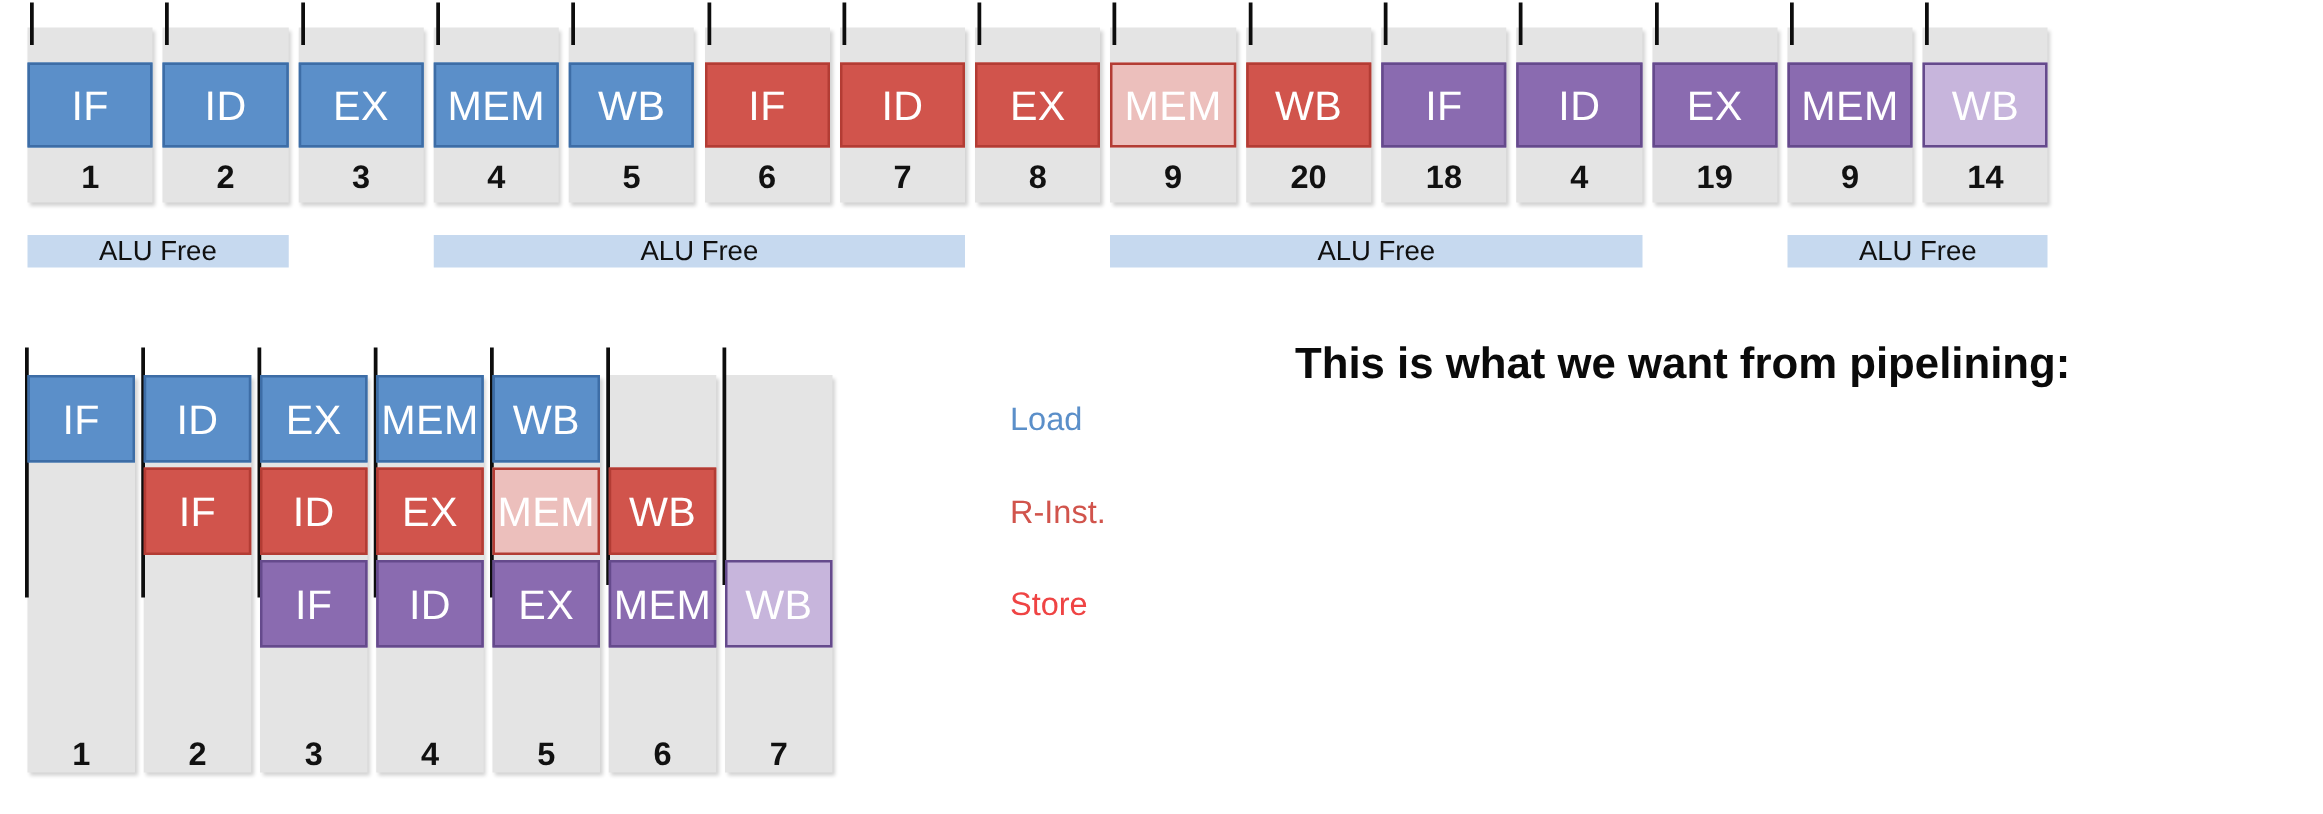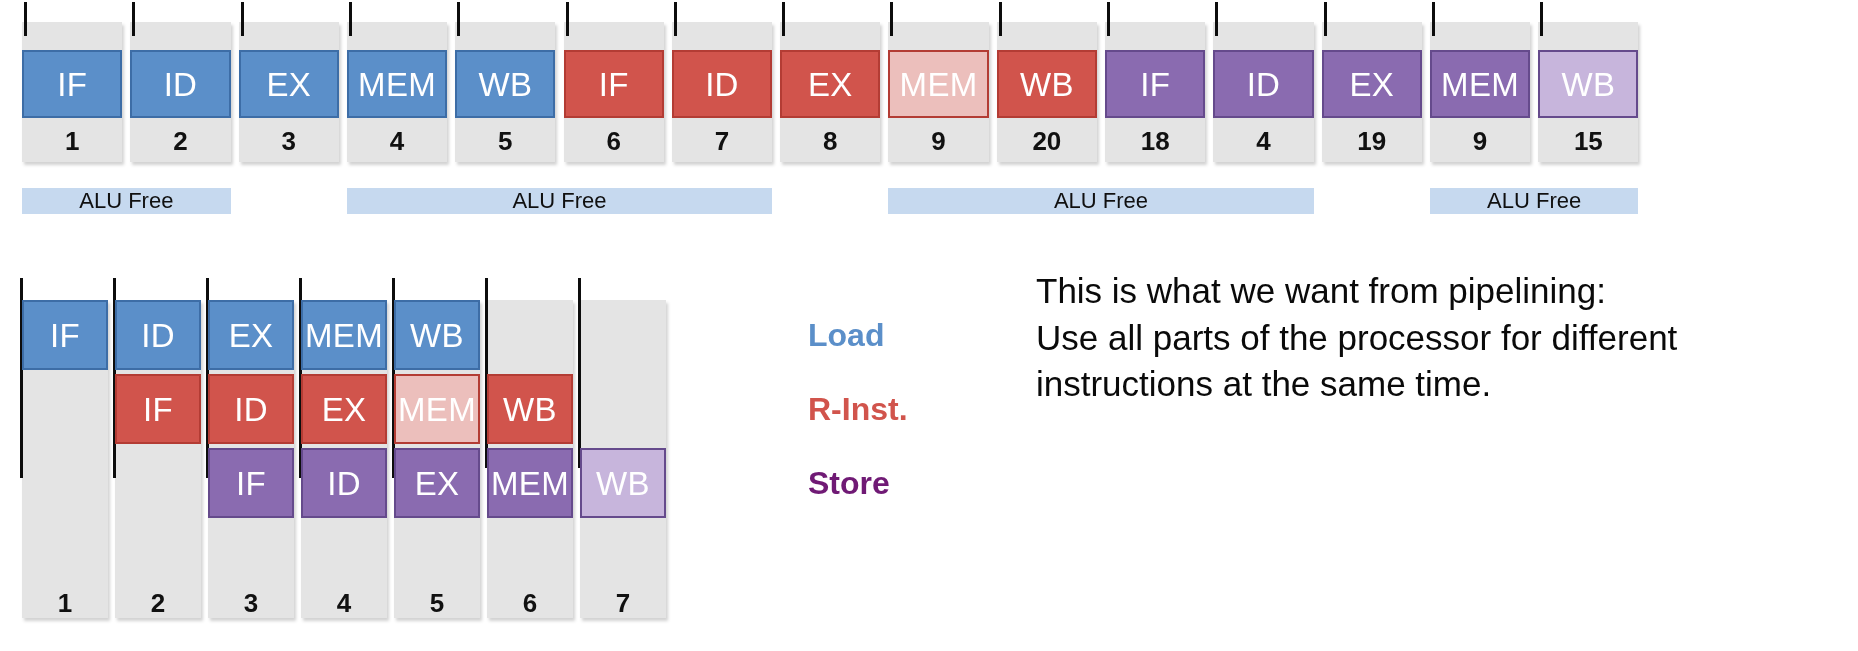--- a/index.html
+++ b/index.html
@@ -48,27 +48,27 @@
     display:flex;align-items:center;justify-content:center;
     font-size:22px;color:#101010;
   }
 
   
   #caption{
     position:absolute;
     left:1036px;top:268px;width:812px;
     font-size:35px;line-height:1.33;color:#0a0a0a;
   }
-  #caption .bold{font-weight:normal;display:block;}
+  #caption .bold{font-weight:bold;display:block;}
   #caption .body{display:block;}
 
   
   .rowlabel{
     position:absolute;
-    font-size:32px;font-weight:bold;
+    font-size:26px;font-weight:normal;
     display:flex;align-items:center;
   }
 </style>
 </head>
 <body>
 
 <div id="top-diagram">
     <div class="colbg" style="left: 22px; top: 22px; width: 100.3px; height: 140px;"></div>
     <div class="tick" style="left: 24px; top: 2px; height: 34px;"></div>
     <div class="stage blue" style="left: 22px; top: 50px; width: 100.3px; height: 68px;">IF</div>
@@ -121,21 +121,21 @@
     <div class="tick" style="left: 1323.6px; top: 2px; height: 34px;"></div>
     <div class="stage purple" style="left: 1321.6px; top: 50px; width: 100.3px; height: 68px;">EX</div>
     <div class="cyclenum" style="left: 1321.6px; top: 120px; width: 100.3px; height: 42px;">19</div>
     <div class="colbg" style="left: 1429.9px; top: 22px; width: 100.3px; height: 140px;"></div>
     <div class="tick" style="left: 1431.9px; top: 2px; height: 34px;"></div>
     <div class="stage purple" style="left: 1429.9px; top: 50px; width: 100.3px; height: 68px;">MEM</div>
     <div class="cyclenum" style="left: 1429.9px; top: 120px; width: 100.3px; height: 42px;">9</div>
     <div class="colbg" style="left: 1538.2px; top: 22px; width: 100.3px; height: 140px;"></div>
     <div class="tick" style="left: 1540.2px; top: 2px; height: 34px;"></div>
     <div class="stage purple faded" style="left: 1538.2px; top: 50px; width: 100.3px; height: 68px;">WB</div>
-    <div class="cyclenum" style="left: 1538.2px; top: 120px; width: 100.3px; height: 42px;">15</div>
+    <div class="cyclenum" style="left: 1538.2px; top: 120px; width: 100.3px; height: 42px;">14</div>
     <div class="alubar" style="left: 22px; top: 188px; width: 208.6px; height: 26px;">ALU Free</div>
     <div class="alubar" style="left: 346.9px; top: 188px; width: 425.2px; height: 26px;">ALU Free</div>
     <div class="alubar" style="left: 888.4px; top: 188px; width: 425.2px; height: 26px;">ALU Free</div>
     <div class="alubar" style="left: 1429.9px; top: 188px; width: 208.6px; height: 26px;">ALU Free</div>
   </div>
 
 <div id="bottom-diagram">
     <div class="colbg" style="left: 22px; top: 300px; width: 86px; height: 318px;"></div>
     <div class="tick" style="left: 20px; top: 278px; height: 200px;"></div>
     <div class="cyclenum" style="left: 22px; top: 580px; width: 86px; height: 46px;">1</div>
@@ -167,19 +167,18 @@
     <div class="stage red" style="left: 208px; top: 374px; width: 86px; height: 70px;">ID</div>
     <div class="stage red" style="left: 301px; top: 374px; width: 86px; height: 70px;">EX</div>
     <div class="stage red faded" style="left: 394px; top: 374px; width: 86px; height: 70px;">MEM</div>
     <div class="stage red" style="left: 487px; top: 374px; width: 86px; height: 70px;">WB</div>
     <div class="rowlabel" style="left: 808px; top: 374px; height: 70px; color: rgb(209, 84, 76);">R-Inst.</div>
     <div class="stage purple" style="left: 208px; top: 448px; width: 86px; height: 70px;">IF</div>
     <div class="stage purple" style="left: 301px; top: 448px; width: 86px; height: 70px;">ID</div>
     <div class="stage purple" style="left: 394px; top: 448px; width: 86px; height: 70px;">EX</div>
     <div class="stage purple" style="left: 487px; top: 448px; width: 86px; height: 70px;">MEM</div>
     <div class="stage purple faded" style="left: 580px; top: 448px; width: 86px; height: 70px;">WB</div>
-    <div class="rowlabel" style="left: 808px; top: 448px; height: 70px; color: #701a75;">Store</div>
+    <div class="rowlabel" style="left: 808px; top: 448px; height: 70px; color: #ef4444;">Store</div>
   </div>
 
 <div id="caption">
   <span class="bold">This is what we want from pipelining:</span>
-  <span class="body">Use all parts of the processor for different instructions at the same time.</span>
 </div>
 
 </body></html>

